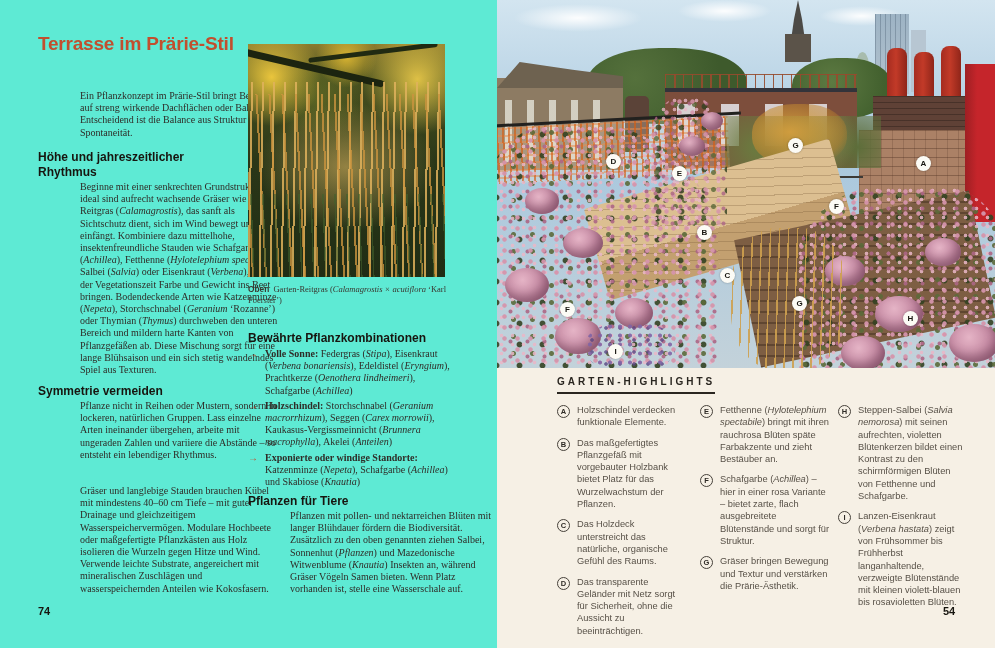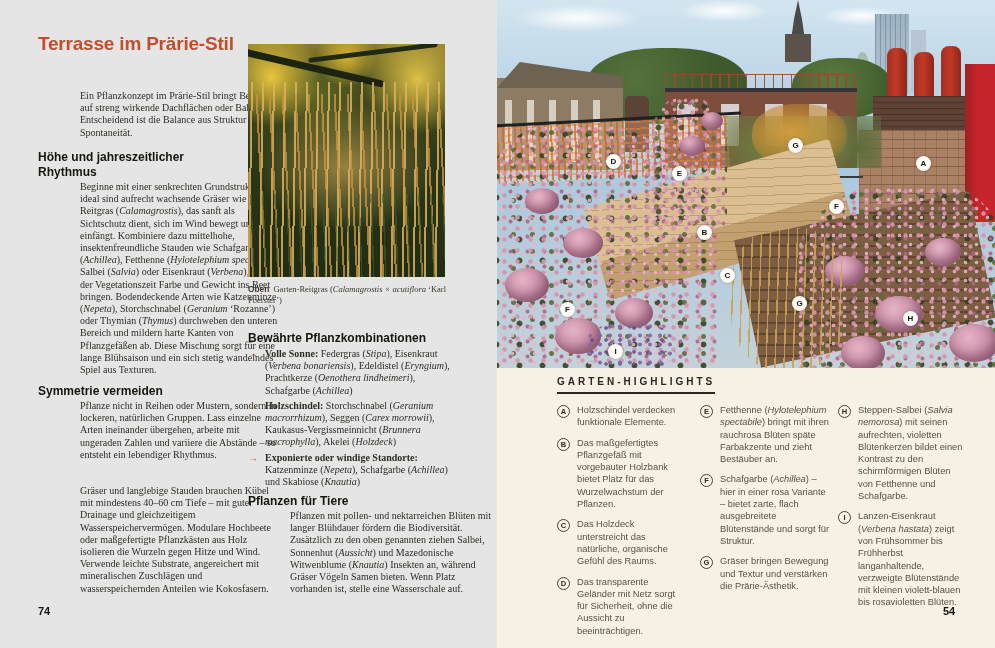--- a/index.html
+++ b/index.html
@@ -2,21 +2,21 @@
 <html lang="de"><head>
 <meta charset="utf-8">
 <title>Terrasse im Prärie-Stil</title>
 <style>
   * { margin:0; padding:0; box-sizing:border-box; }
   body { width:995px; height:648px; position:relative; overflow:hidden;
          background:#fdfcf9; font-family:"Liberation Sans", sans-serif; }
   .abs { position:absolute; }
 
   
-  .page-left  { left:0; top:0; width:497px; height:648px; background:#e5e5e5; }
+  .page-left  { left:0; top:0; width:497px; height:648px; background:#5eead4; }
   .page-right { left:497px; top:0; width:498px; height:648px; background:#f6f0e5; }
 
   
   .title { left:38px; top:34px; width:230px; font-size:19px; font-weight:bold;
            color:#c14f2e; letter-spacing:-0.2px; line-height:1.1; }
   .serif { font-family:"Liberation Serif", serif; color:#2f2c27;
            font-size:10px; line-height:12.2px; hyphens:auto;margin-left:42px; }
   .colL { width:202px; left:38px; }
   .h2 { font-size:12px; font-weight:bold; color:#17150f; line-height:14.5px;
         font-family:"Liberation Sans", sans-serif; }
@@ -201,31 +201,31 @@
 
   <div class="abs colM" style="top:348px">
     <div class="combo-item">
       <span class="combo-arrow">→</span>
       <span class="combo-body"><b>Volle Sonne:</b>
         <span>Federgras (<i>Stipa</i>), Eisenkraut (<i>Verbena bonariensis</i>), Edeldistel (<i>Eryngium</i>), Prachtkerze (<i>Oenothera lindheimeri</i>), Schafgarbe (<i>Achillea</i>)</span></span>
     </div>
     <div class="combo-item">
       <span class="combo-arrow">→</span>
       <span class="combo-body"><b>Holzschindel:</b>
-        <span>Storchschnabel (<i>Geranium macrorrhizum</i>), Seggen (<i>Carex morrowii</i>), Kaukasus-Vergissmeinnicht (<i>Brunnera macrophylla</i>), Akelei (<i>Holzdeck</i>)</span></span>
+        <span>Storchschnabel (<i>Geranium macrorrhizum</i>), Seggen (<i>Carex morrowii</i>), Kaukasus-Vergissmeinnicht (<i>Brunnera macrophylla</i>), Akelei (<i>Anteilen</i>)</span></span>
     </div>
     <div class="combo-item">
       <span class="combo-arrow">→</span>
       <span class="combo-body"><b>Exponierte oder windige Standorte:</b>
         <span>Katzenminze (<i>Nepeta</i>), Schafgarbe (<i>Achillea</i>) und Skabiose (<i>Knautia</i>)</span></span>
     </div>
   </div>
 
   <div class="abs h2 colM" style="top:494px">Pflanzen für Tiere</div>
-  <div class="abs serif colM" style="top:510px">Pflanzen mit pollen- und nektarreichen Blüten mit langer Blühdauer fördern die Biodiversität. Zusätzlich zu den oben genannten ziehen Salbei, Sonnenhut (<i>Aussicht</i>) und Mazedonische Witwenblume (<i>Knautia</i>) Insekten an, während Gräser Vögeln Samen bieten. Wenn Platz vorhanden ist, stelle eine Wasserschale auf.</div>
+  <div class="abs serif colM" style="top:510px">Pflanzen mit pollen- und nektarreichen Blüten mit langer Blühdauer fördern die Biodiversität. Zusätzlich zu den oben genannten ziehen Salbei, Sonnenhut (<i>Pflanzen</i>) und Mazedonische Witwenblume (<i>Knautia</i>) Insekten an, während Gräser Vögeln Samen bieten. Wenn Platz vorhanden ist, stelle eine Wasserschale auf.</div>
 </div>
 
 <div class="abs page-right">
 
   <div class="abs photo-right">
     <div class="abs sky"></div>
     <div class="abs cloud" style="left:16px;top:4px;width:130px;height:28px"></div>
     <div class="abs cloud" style="left:180px;top:0;width:95px;height:22px"></div>
     <div class="abs cloud" style="left:322px;top:6px;width:85px;height:20px"></div>
     <div class="abs tower1"></div>

